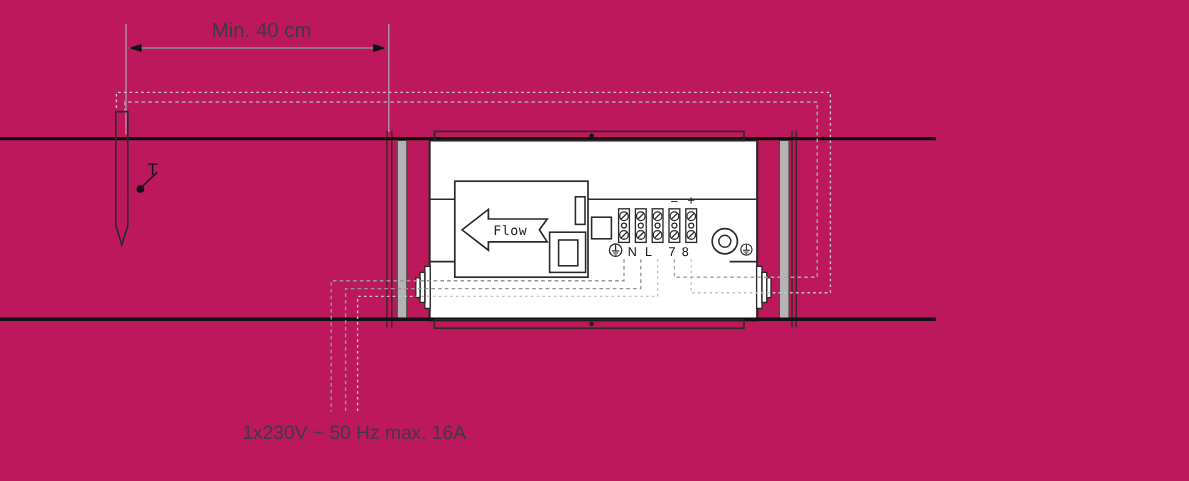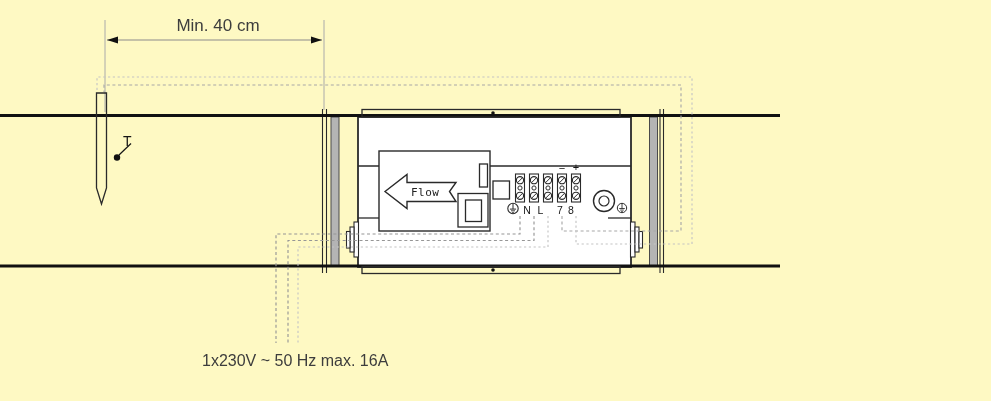--- a/index.html
+++ b/index.html
@@ -1,16 +1,16 @@
 <!DOCTYPE html>
 <html style="--stroke: #2a2a2a; --duct: #111111; --collar_fill: #b4b4b4; --dash_dark: #969696; --dash_mid: #a8a8a8; --dash_light: #c4c4c4; --dim_line: #8c8c8c; --dim_ext: #aaaaaa; --text: #3d3d3d;"><head>
 <meta charset="utf-8">
 <style>
   html,body{margin:0;padding:0;background:#fff;}
-  .stage{position:relative;width:991px;height:401px;background:#fef9c3;overflow:hidden;}
+  .stage{position:relative;width:991px;height:401px;background:#be185d;overflow:hidden;}
   svg{display:block;}
   .s   {stroke:var(--stroke);fill:none;stroke-width:1.3;}
   .sw  {stroke:var(--stroke);fill:#fff;stroke-width:1.4;}
   .body{stroke:var(--stroke);fill:#fff;stroke-width:1.8;}
   .thick{stroke:var(--duct);stroke-width:2.8;fill:none;}
   .thin{stroke:var(--stroke);stroke-width:1.1;fill:none;}
   .collar{fill:var(--collar_fill);stroke:#4a4a4a;stroke-width:1;}
   .dash{fill:none;stroke-width:1.15;}
   .d-dark {stroke:var(--dash_dark); stroke-dasharray:3 2.6;}
   .d-mid  {stroke:var(--dash_mid);  stroke-dasharray:3 2.6;}

